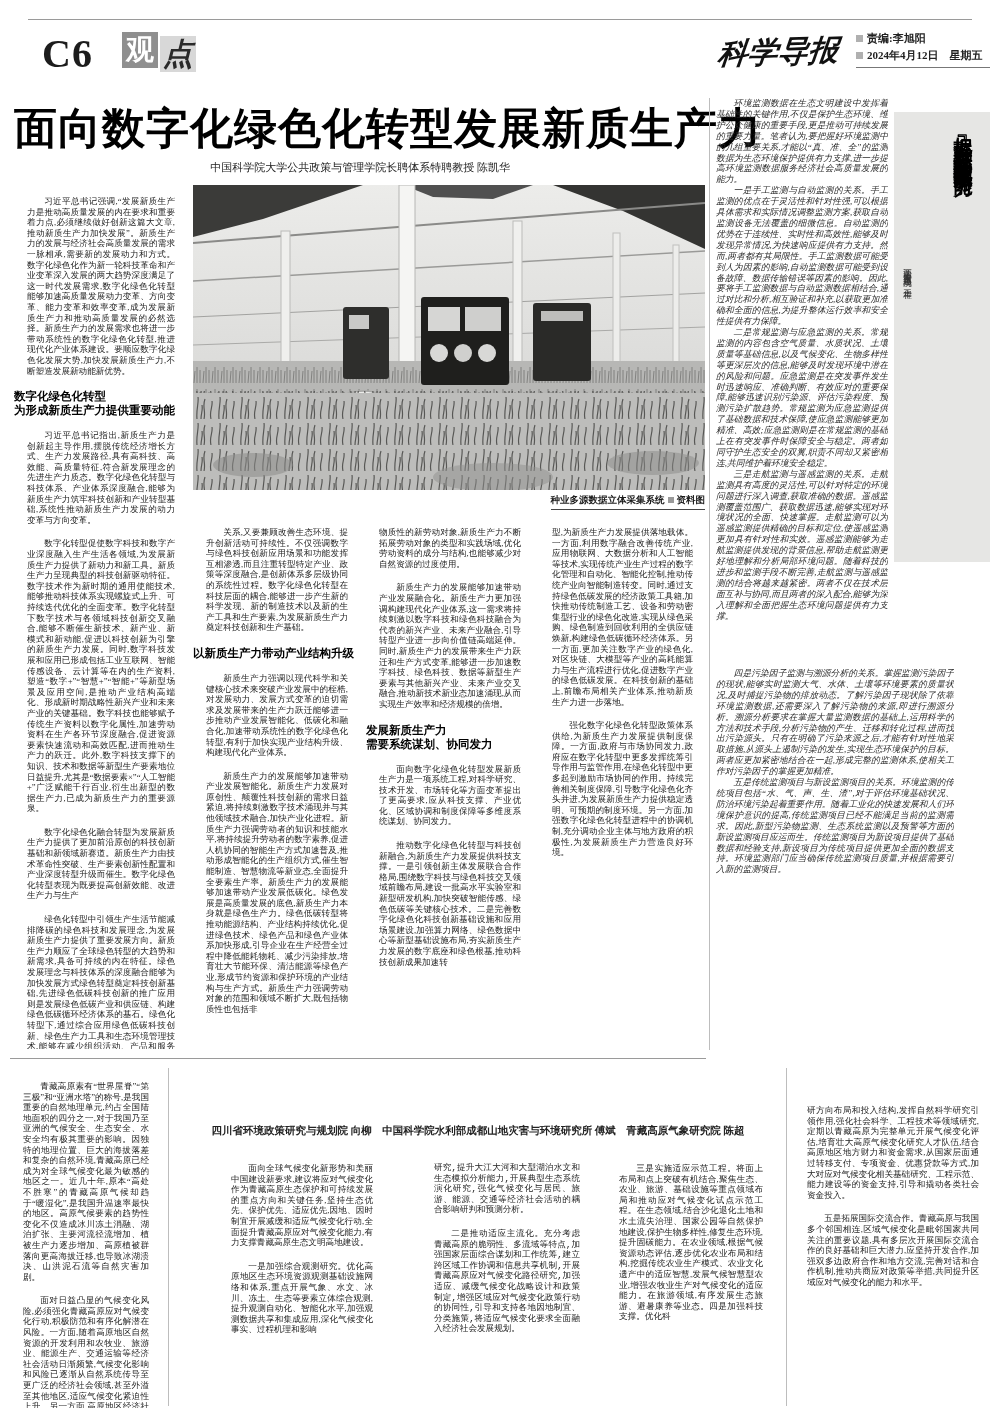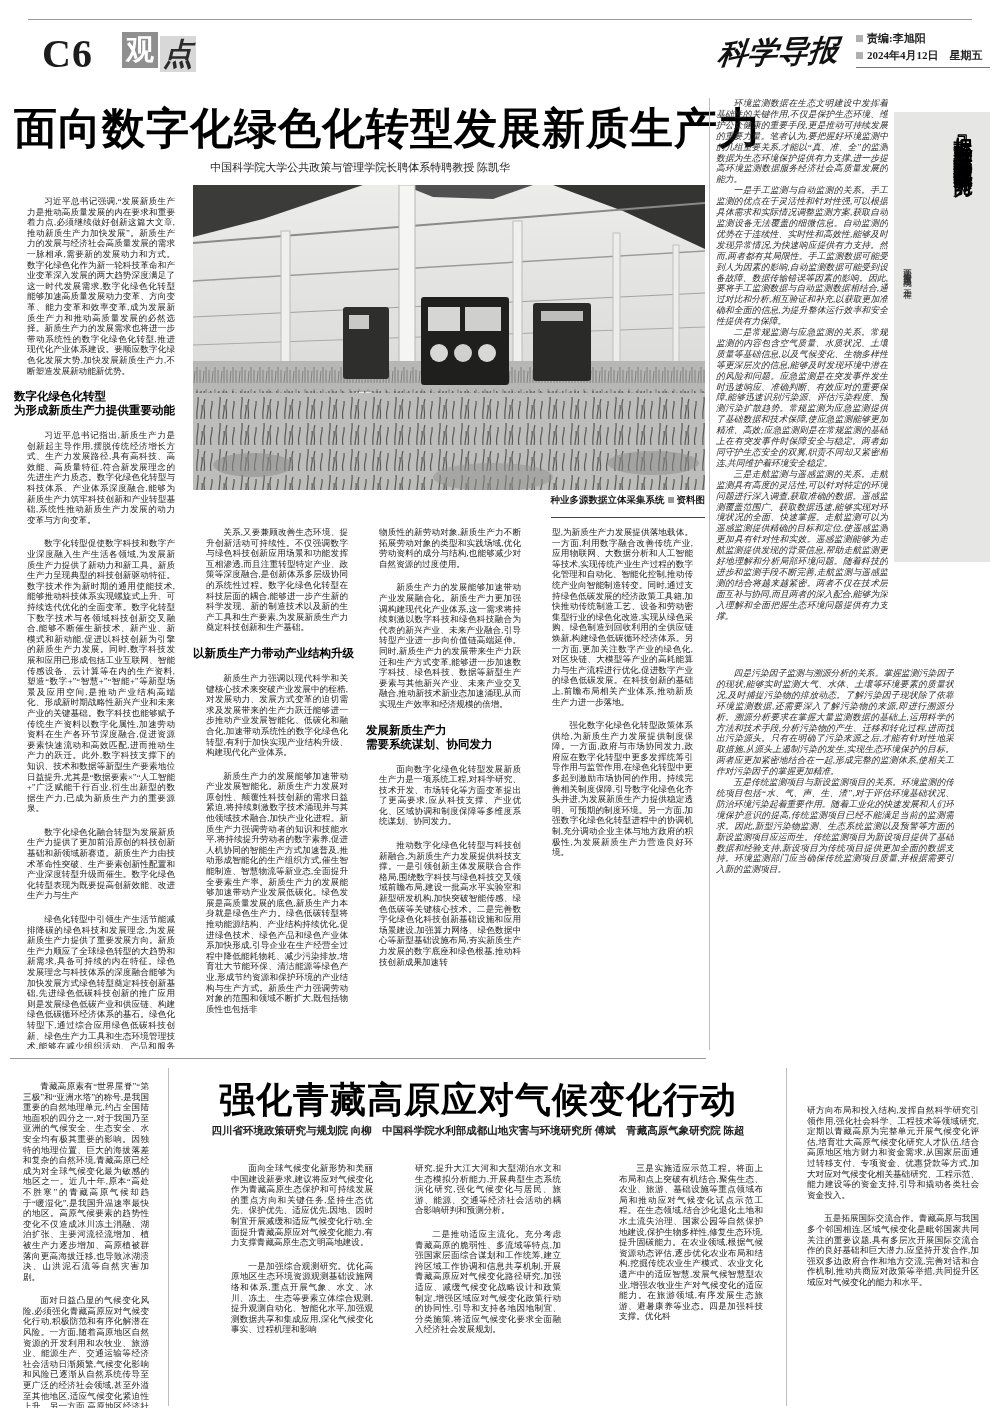--- a/index.html
+++ b/index.html
@@ -19,21 +19,21 @@
   .sq{display:inline-block;width:7px;height:7px;background:#b0b0b0;margin-right:4px;}
   
   .headline{font-family:"Liberation Sans","DejaVu Sans",sans-serif;font-weight:900;font-size:43px;
             letter-spacing:1px;text-align:center;color:#000;white-space:nowrap;}
   .byline{font-size:11px;text-align:center;color:#222;}
   .col{font-size:8.6px;line-height:10.6px;text-align:justify;color:#232323;overflow:hidden;}
   .col p{margin:13px;text-indent:2em;}
   .subhead{font-family:"Liberation Sans","DejaVu Sans",sans-serif;font-weight:bold;font-size:11.5px;
            line-height:14px;color:#000;margin:7px 0 4px 0;text-indent:0 !important;}
   .caption{font-size:9.5px;font-weight:bold;text-align:right;}
-  .caption .cap-inner{display:inline-block;border-bottom:1px solid #444;padding-bottom:10px;}
+  .caption .cap-inner{display:inline-block;border-bottom:1px solid #444;padding-bottom:2px;}
   .capsq{display:inline-block;width:6px;height:6px;background:#9a9a9a;margin:0 3px;}
   
   .kai{font-style:italic;font-size:8.8px;line-height:10.9px;text-align:justify;color:#2a2a2a;overflow:hidden;}
   .kai p{margin:0;text-indent:2em;}
   .vtitle-block{background:#e6e6e4;}
   .vtitle{writing-mode:vertical-rl;font-family:"Liberation Sans","DejaVu Sans",sans-serif;
           font-weight:bold;font-size:19px;letter-spacing:2px;color:#000;height:100%;
           position:absolute;right:14px;top:10px;}
   .vattr{writing-mode:vertical-rl;font-size:8.5px;color:#333;position:absolute;left:8px;top:150px;letter-spacing:1px;}
   
@@ -179,28 +179,27 @@
   </div>
 
   <div class="rule" style="left:10px;top:1058px;width:696px;height:1px;"></div>
 
   <div class="abs col" style="left:10px;top:1068px;width:152px;height:340px;">
     <p>青藏高原素有“世界屋脊”“第三极”和“亚洲水塔”的称号,是我国重要的自然地理单元,约占全国陆地面积的四分之一,对于我国乃至亚洲的气候安全、生态安全、水安全均有极其重要的影响。因独特的地理位置、巨大的海拔落差和复杂的自然环境,青藏高原已经成为对全球气候变化最为敏感的地区之一。近几十年,原本“高处不胜寒”的青藏高原气候却趋于“暖湿化”,是我国升温速率最快的地区。高原气候要素的趋势性变化不仅造成冰川冻土消融、湖泊扩张、主要河流径流增加、植被生产力逐步增加、高原植被群落向更高海拔迁移,也导致冰湖溃决、山洪泥石流等自然灾害加剧。</p>
     <p>面对日益凸显的气候变化风险,必须强化青藏高原应对气候变化行动,积极防范和有序化解潜在风险。一方面,随着高原地区自然资源的开发利用和农牧业、旅游业、能源生产、交通运输等经济社会活动日渐频繁,气候变化影响和风险已逐渐从自然系统传导至更广泛的经济社会领域,甚至外溢至其他地区,适应气候变化紧迫性上升。另一方面,高原地区经济社会活动强度较低,温室气体排放量总体有限,太阳能、风能、水能、地热等能源丰富,森林、草地、湿地、泥炭等生态系统碳汇资源禀赋良好,具有较大减缓气候变化潜力,可为我国乃至全球应对气候变化作出更大贡献。</p>
   </div>
   <div class="vrule" style="left:168px;top:1068px;height:338px;"></div>
 
-  <div class="abs headline2" style="left:176px;top:1076px;width:604px;">强化青藏高原应对气候变化行动</div>
   <div class="abs byline2" style="left:176px;top:1124px;width:604px;">四川省环境政策研究与规划院 向柳　中国科学院水利部成都山地灾害与环境研究所 傅斌　青藏高原气象研究院 陈超</div>
 
   <div class="abs col" style="left:218px;top:1150px;width:168px;height:258px;">
     <p>面向全球气候变化新形势和美丽中国建设新要求,建议将应对气候变化作为青藏高原生态保护和可持续发展的重点方向和关键任务,坚持生态优先、保护优先、适应优先,因地、因时制宜开展减缓和适应气候变化行动,全面提升青藏高原应对气候变化能力,有力支撑青藏高原生态文明高地建设。</p>
     <p>一是加强综合观测研究。优化高原地区生态环境资源观测基础设施网络和体系,重点开展气象、水文、冰川、冻土、生态等要素立体综合观测,提升观测自动化、智能化水平,加强观测数据共享和集成应用,深化气候变化事实、过程机理和影响</p>
   </div>
-  <div class="abs col" style="left:402px;top:1150px;width:172px;height:258px;">
+  <div class="abs col" style="left:421px;top:1150px;width:172px;height:258px;font-family:Liberation Mono, monospace;">
     <p style="text-indent:0;">研究,提升大江大河和大型湖泊水文和生态模拟分析能力,开展典型生态系统演化研究,强化气候变化与居民、旅游、能源、交通等经济社会活动的耦合影响研判和预测分析。</p>
     <p>二是推动适应主流化。充分考虑青藏高原的脆弱性、多流域等特点,加强国家层面综合谋划和工作统筹,建立跨区域工作协调和信息共享机制,开展青藏高原应对气候变化路径研究,加强适应、减缓气候变化战略设计和政策制定,增强区域应对气候变化政策行动的协同性,引导和支持各地因地制宜、分类施策,将适应气候变化要求全面融入经济社会发展规划。</p>
   </div>
   <div class="abs col" style="left:606px;top:1150px;width:170px;height:258px;">
     <p>三是实施适应示范工程。将面上布局和点上突破有机结合,聚焦生态、农业、旅游、基础设施等重点领域布局和推动应对气候变化试点示范工程。在生态领域,结合沙化退化土地和水土流失治理、国家公园等自然保护地建设,保护生物多样性,修复生态环境,提升固碳能力。在农业领域,根据气候资源动态评估,逐步优化农业布局和结构,挖掘传统农业生产模式、农业文化遗产中的适应智慧,发展气候智慧型农业,增强农牧业生产对气候变化的适应能力。在旅游领域,有序发展生态旅游、避暑康养等业态。四是加强科技支撑。优化科</p>
   </div>
   <div class="vrule" style="left:786px;top:1068px;height:338px;"></div>
   <div class="abs col" style="left:794px;top:1092px;width:198px;height:316px;">
     <p style="text-indent:0;">研方向布局和投入结构,发挥自然科学研究引领作用,强化社会科学、工程技术等领域研究,定期以青藏高原为完整单元开展气候变化评估,培育壮大高原气候变化研究人才队伍,结合高原地区地方财力和资金需求,从国家层面通过转移支付、专项资金、优惠贷款等方式,加大对应对气候变化相关基础研究、工程示范、能力建设等的资金支持,引导和撬动各类社会资金投入。</p>
     <p>五是拓展国际交流合作。青藏高原与我国多个邻国相连,区域气候变化是毗邻国家共同关注的重要议题,具有多层次开展国际交流合作的良好基础和巨大潜力,应坚持开发合作,加强双多边政府合作和地方交流,完善对话和合作机制,推动共商应对政策等举措,共同提升区域应对气候变化的能力和水平。</p>

